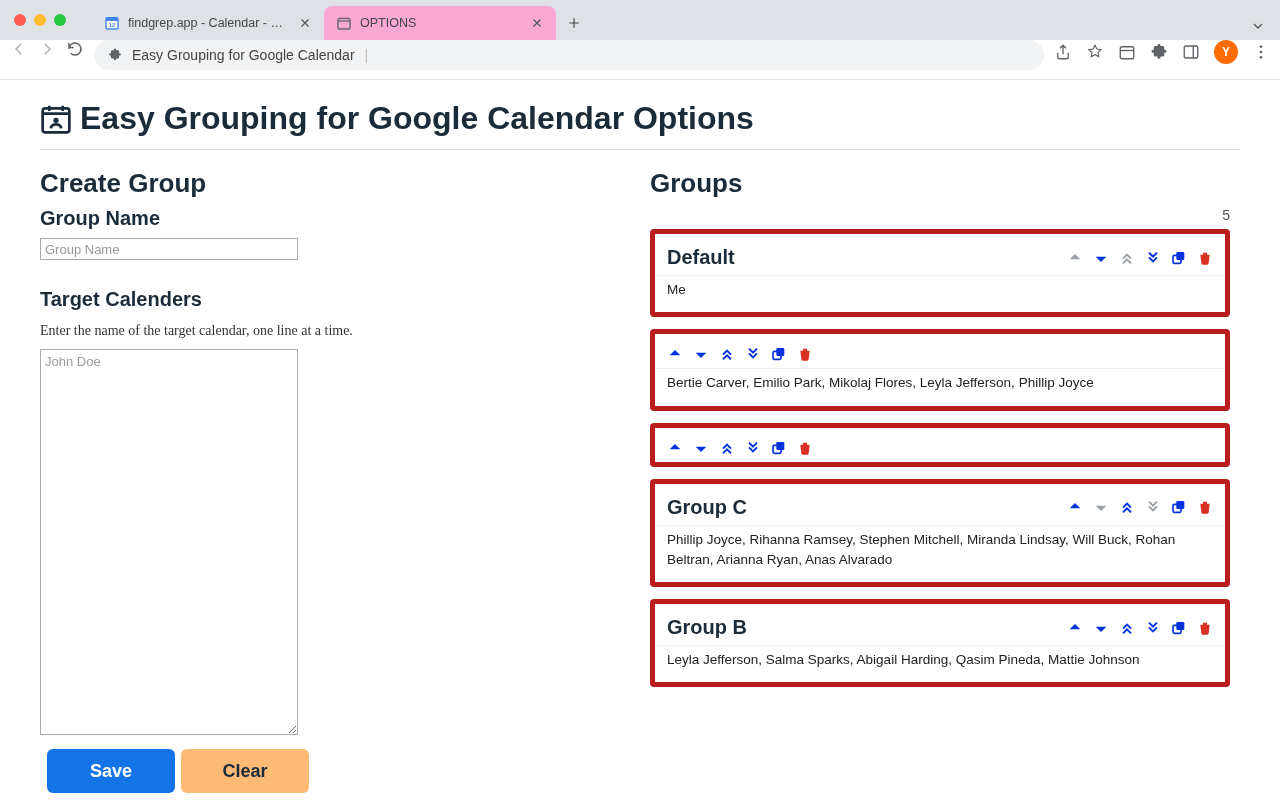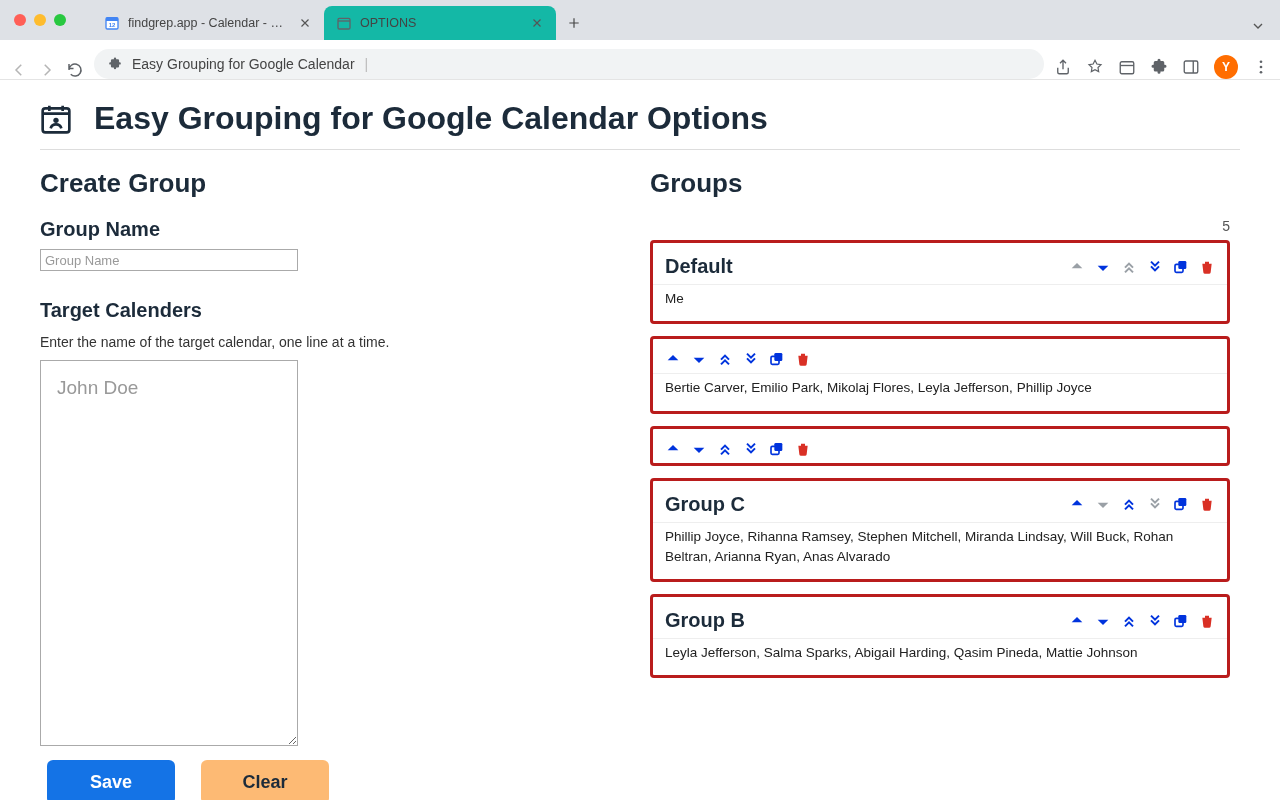--- a/index.html
+++ b/index.html
@@ -32,33 +32,33 @@
   display: flex;
   align-items: center;
   padding: 0 12px;
   border-radius: 8px 8px 0 0;
   gap: 8px;
   font-size: 12.5px;
   color: #444;
   width: 232px;
   position: relative;
 }
-.tab.active { background: #14b8a6; }
+.tab.active { background: #f9a8d4; }
 .tab .favicon { width: 16px; height: 16px; flex-shrink: 0; }
 .tab .title { flex: 1; white-space: nowrap; overflow: hidden; text-overflow: ellipsis; }
 .tab .close-x { width: 14px; height: 14px; color: #555; flex-shrink: 0; }
 .newtab { width: 28px; height: 28px; display:flex; align-items:center; justify-content:center; color:#444; margin-left: 4px; margin-bottom: 3px; }
 .tabstrip-right { margin-left: auto; display:flex; align-items:center; padding-bottom:6px; padding-right:4px; color:#555; }
 
 .toolbar {
   background: #fff;
   height: 40px;
   border-bottom: 1px solid #e4e4e4;
   display: flex;
-  align-items: flex-end;
+  align-items: flex-start;
   padding: 0 10px;
   gap: 10px;
 }
 .nav-icon { width: 18px; height: 18px; color: #5f6368; }
 .nav-icon.disabled { color: #b5b5b5; }
 .addrbar {
   flex: 1;
   height: 30px;
   background: #f1f3f4;
   border-radius: 15px;
@@ -76,77 +76,77 @@
 .chrome-icons svg { width: 18px; height: 18px; }
 .avatar { width: 24px; height: 24px; border-radius: 50%; background:#ff6d00; color:#fff; font-size:12px; font-weight:600; display:flex; align-items:center; justify-content:center; }
 
 
 .page {
   padding: 20px 40px;
 }
 .page-title {
   display:flex;
   align-items:center;
-  gap: 22px;
+  gap: 8px;
   font-size: 32px;
   font-weight: 800;
   color: #1c2b3a;
   padding-bottom: 12px;
   border-bottom: 1px solid #ddd;
   margin-bottom: 18px;
 }
 .page-title svg { width: 32px; height: 32px; }
 
 .columns { display: flex; gap: 60px; }
 .col-left { flex: 0 0 550px; }
 .col-right { flex: 0 0 580px; }
 
-h2 { font-size: 26px; font-weight: 800; color:#1c2b3a; margin-bottom: 19px; }
+h2 { font-size: 26px; font-weight: 800; color:#1c2b3a; margin-bottom: 8px; }
 h3 { font-size: 20px; font-weight: 800; color:#1c2b3a; margin-bottom: 8px; }
 
 .text-input {
   width: 258px;
   height: 22px;
   border: 1px solid #aaa;
   font-size: 13px;
   padding: 2px 4px;
   font-family: inherit;
 }
 .text-input::placeholder { color:#999; }
 
-.hint { font-size: 14px; color:#333; margin: 12px 0 10px; }
+.hint { font-size: 14px; color:#333; margin: 12px 0 10px; font-family: Liberation Serif, serif; }
 
 .textarea {
   width: 258px;
   height: 386px;
   border: 1px solid #aaa;
-  font-size: 19px;
-  padding: 16px;
+  font-size: 13px;
+  padding: 4px;
   font-family: inherit;
   resize: both;
 }
 .textarea::placeholder { color:#999; }
 
-.button-row { display:flex; gap: 26px; margin-top: 10px; padding-left: 7px; }
+.button-row { display:flex; gap: 6px; margin-top: 10px; padding-left: 7px; }
 .btn {
   width: 128px;
   height: 44px;
   border-radius: 6px;
   border: none;
   font-size: 18px;
   font-weight: 700;
   cursor: pointer;
 }
 .btn-primary { background:#1473e6; color:#fff; }
 .btn-secondary { background:#fdba74; color:#1c2b3a; }
 
 .group-count { text-align: right; font-size: 14px; color:#555; margin-bottom: 6px; }
 
 .group-card {
-  border: 3px solid #b91c1c;
+  border: 5px solid #b91c1c;
   border-radius: 4px;
   margin-bottom: 12px;
   padding: 0;
 }
 .group-head {
   display:flex;
   align-items:center;
   padding: 12px 12px 6px 12px;
 }
 .group-name { font-size: 20px; font-weight: 800; color:#1c2b3a; flex:1; }

